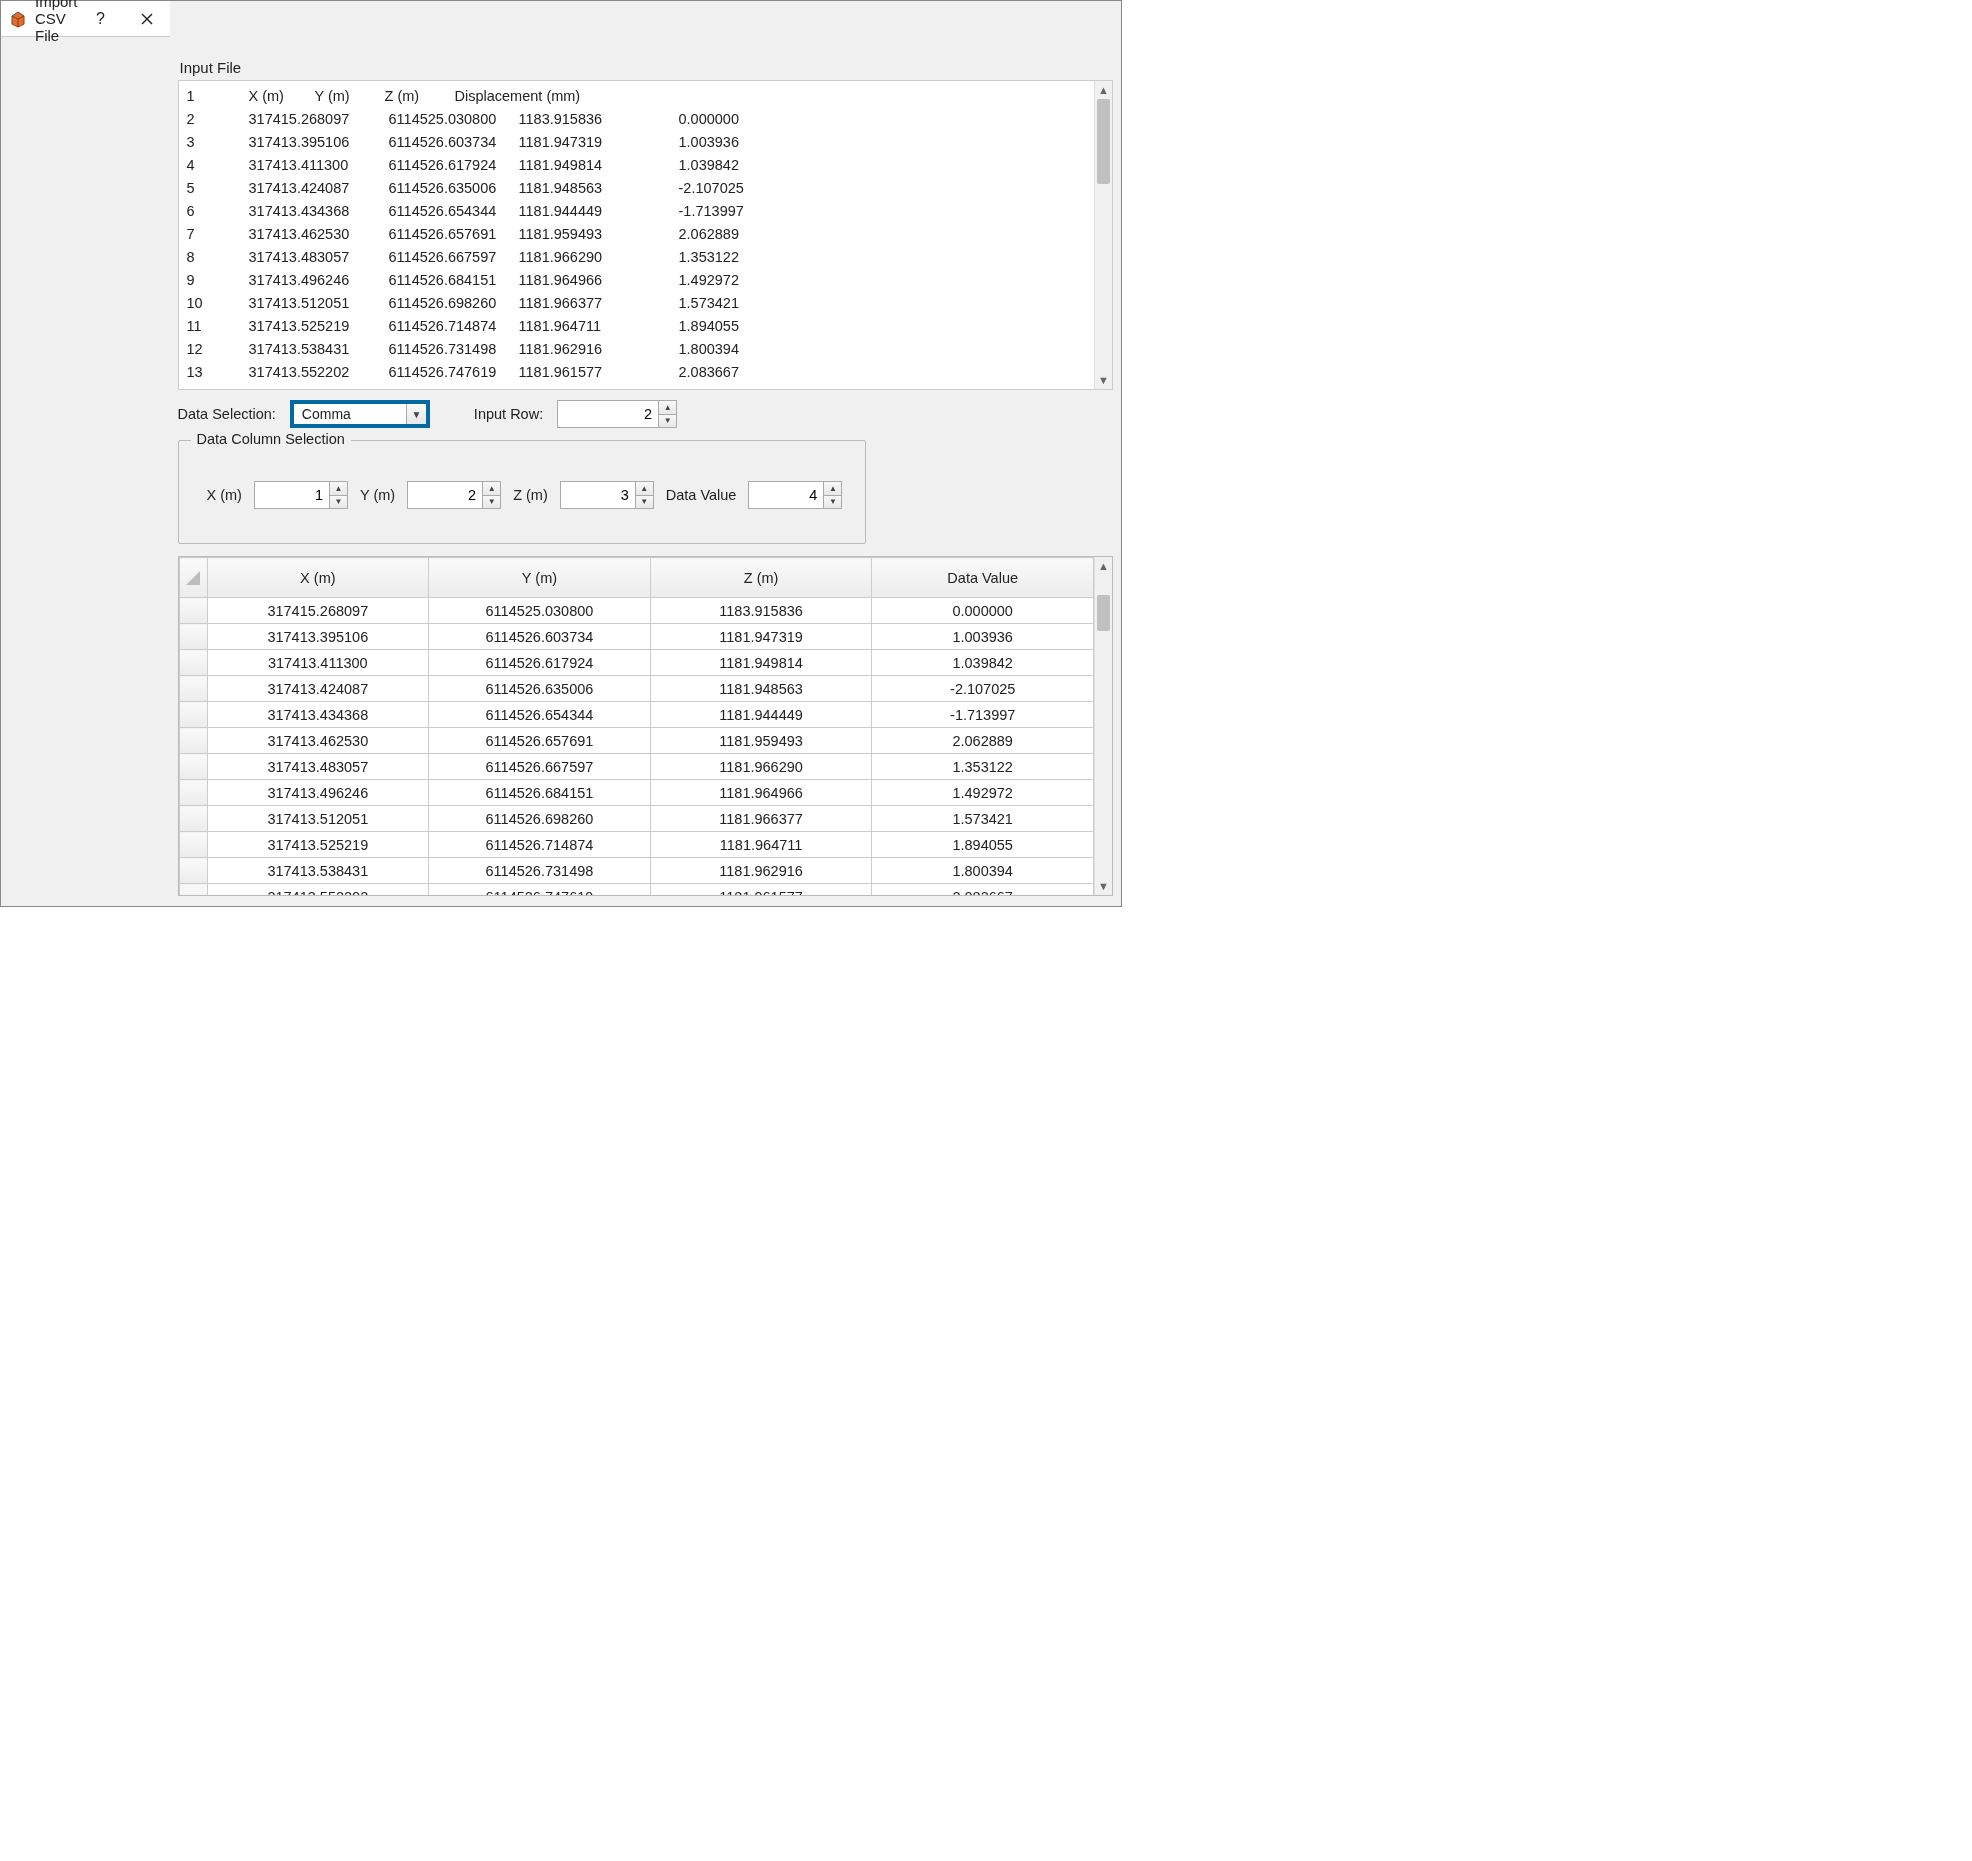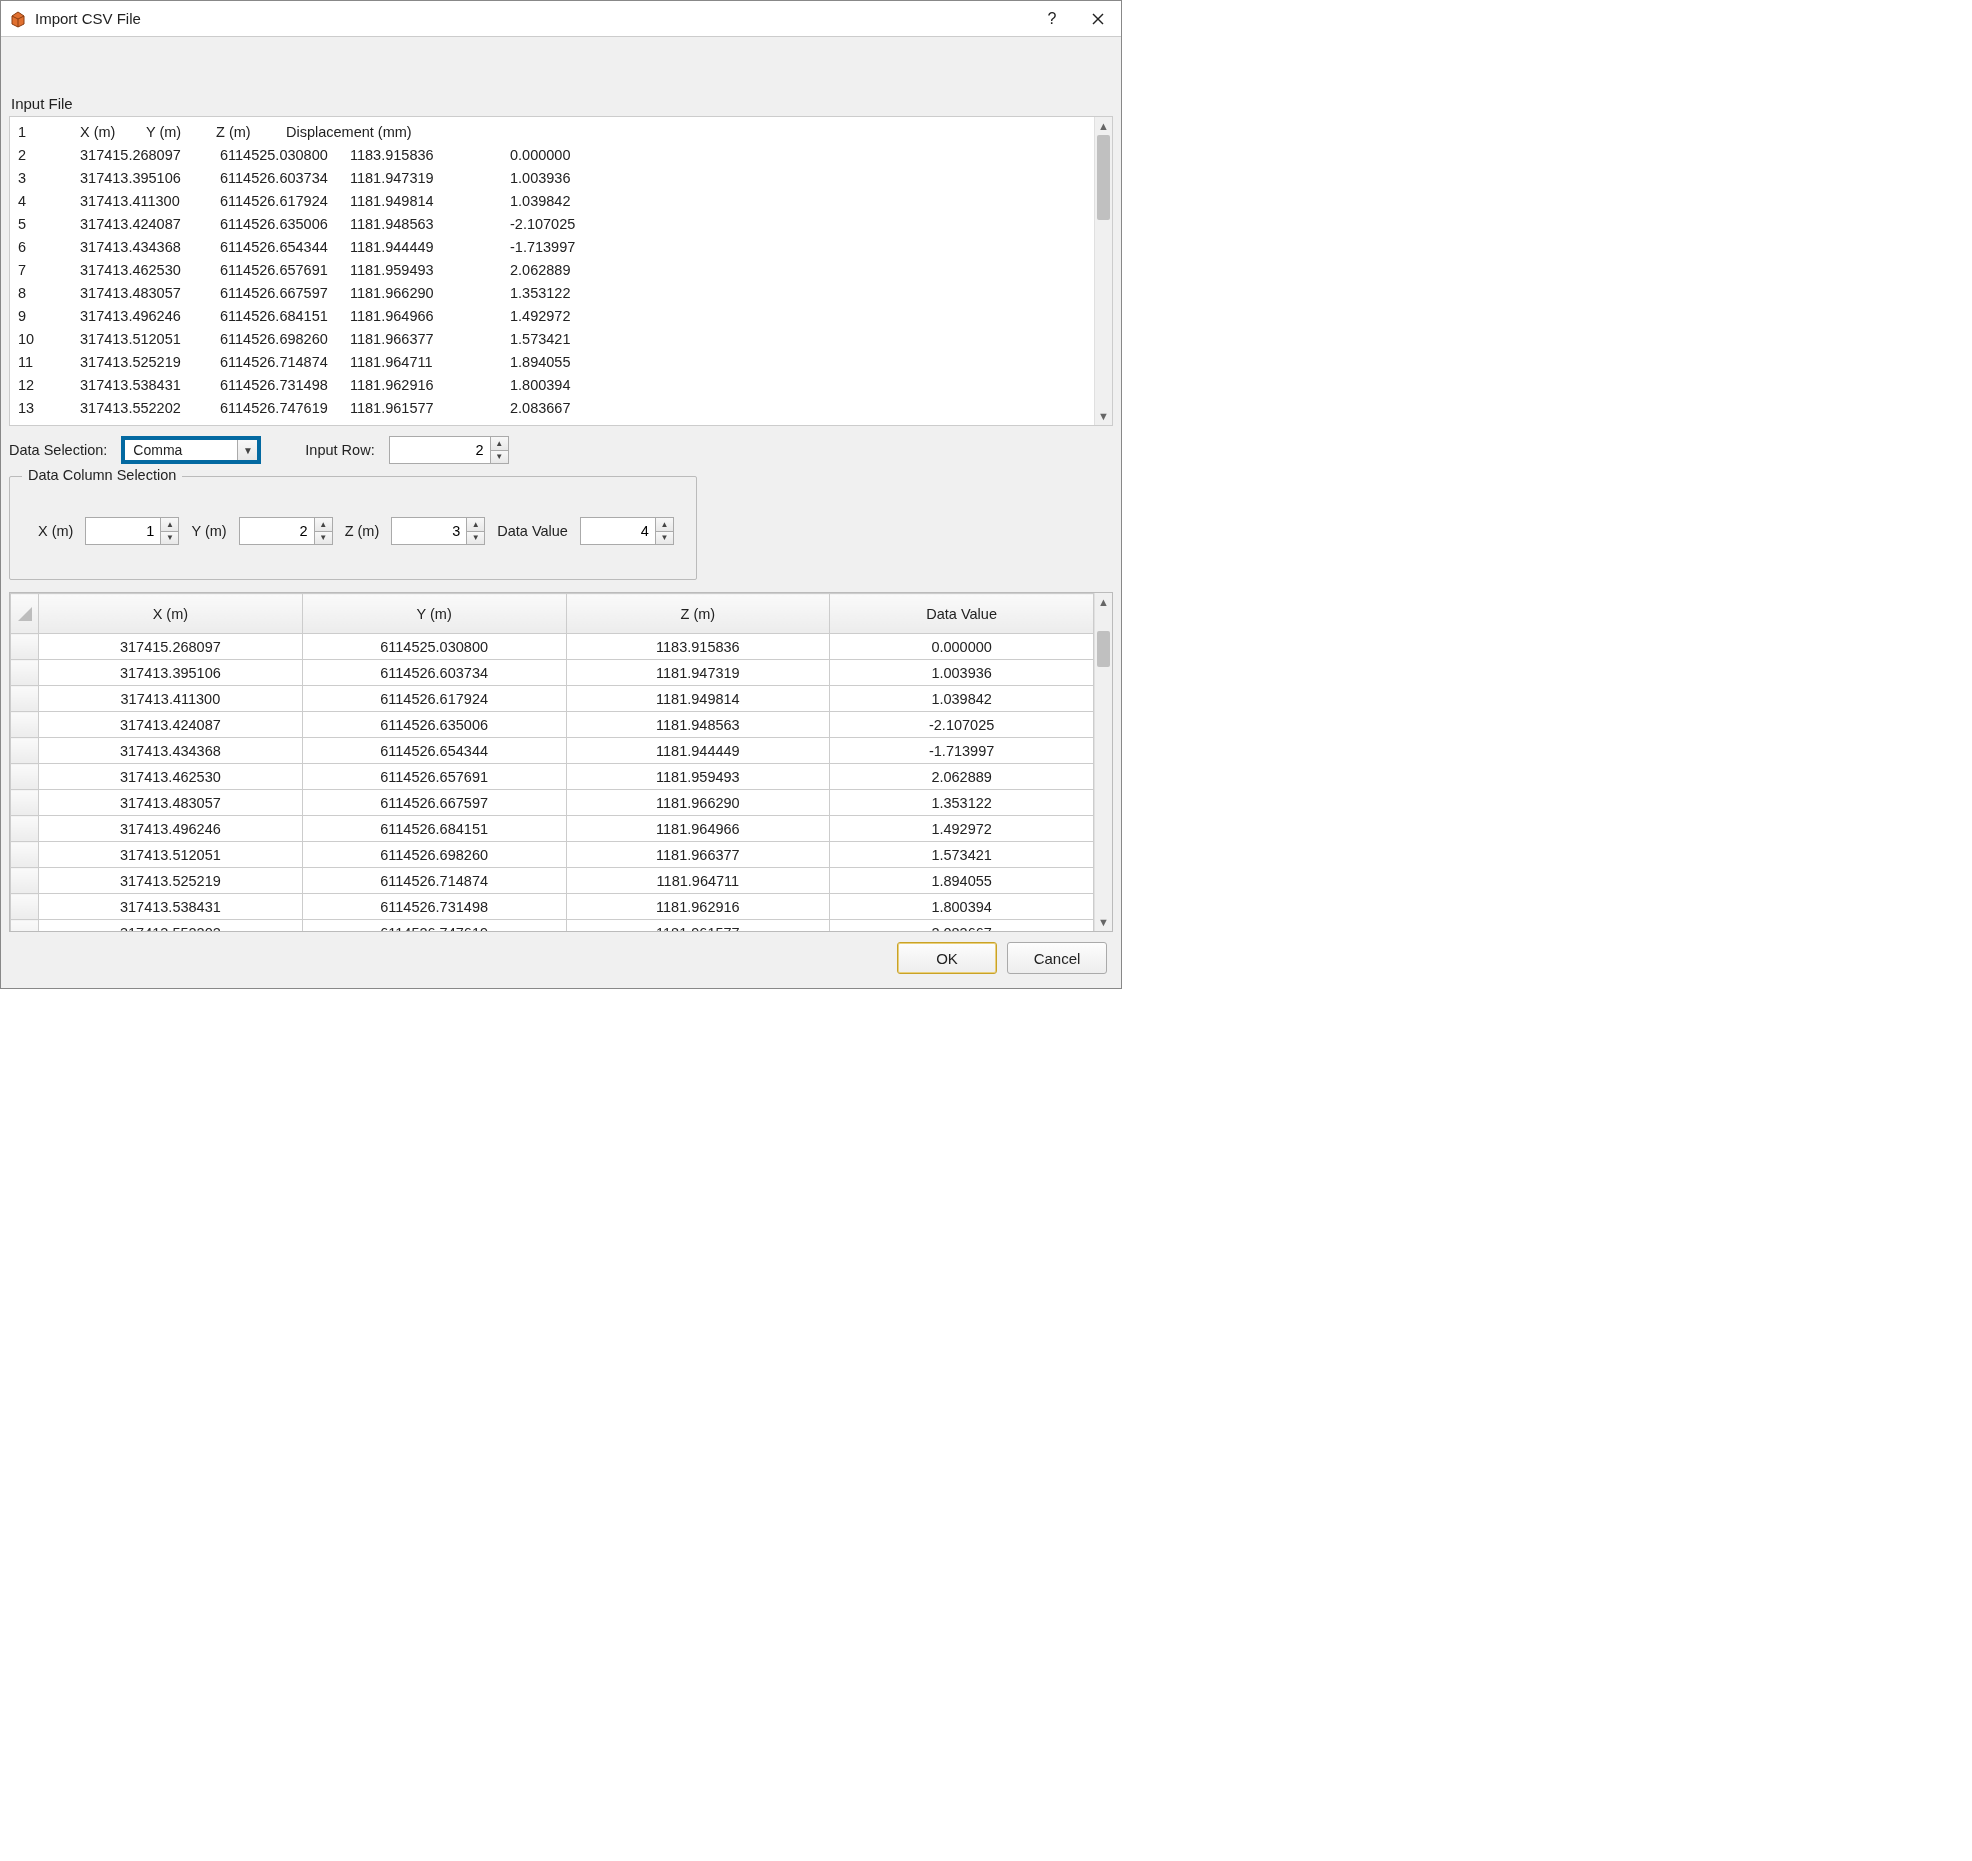--- a/index.html
+++ b/index.html
@@ -1,17 +1,17 @@
 <!DOCTYPE html>
 <html><head>
 <meta charset="utf-8">
 <style>
   * { box-sizing: border-box; }
   html, body { margin: 0; padding: 0; font-family: "Segoe UI", Tahoma, sans-serif; font-size: 14px; color: #222; background: #fff; }
-  .window { width: 1122px; border: 1px solid #888; background: #f0f0f0; display: flex; flex-direction: column; }
+  .window { width: 1122px; border: 1px solid #888; background: #f0f0f0; display: flex; flex-direction: row; }
   .titlebar { display: flex; align-items: center; height: 36px; background: #fff; border-bottom: 1px solid #ccc; padding: 0 0 0 8px; }
   .titlebar .app-icon { width: 18px; height: 18px; margin-right: 8px; }
   .titlebar .app-icon svg { display:block; }
   .titlebar .title { flex: 1; font-size: 15px; }
   .titlebar .tbtn { width: 46px; height: 36px; display:flex; align-items:center; justify-content:center; font-size:16px; color:#222; }
   .content { padding: 6px 8px 10px 8px; background:#f0f0f0;margin-top:48px; }
   .section-label { font-size: 15px; padding: 4px 2px 4px 2px; }
   .file-preview-wrap { position: relative; border:1px solid #ccc; background:#fff; height: 310px; overflow:hidden; }
   .file-preview { height: 100%; overflow-y: hidden; font-family: "Segoe UI", sans-serif; font-size: 14.5px; padding: 4px 0 4px 8px; white-space: pre; line-height: 23px; }
   .file-preview .row { display:flex; }
@@ -248,19 +248,15 @@
         </table>
       <div class="scrollbar-v">
         <div class="arrow">▲</div>
         <div class="track">
             <div class="thumb" style="top:20px; height:36px;"></div>
           </div>
         <div class="arrow" style="position:absolute;bottom:0;left:0;right:0;">▼</div>
       </div>
     </div>
 
-    <div class="button-row">
-      <div class="btn default">OK</div>
-      <div class="btn">Cancel</div>
-    </div>
 
   </div>
 </div>
 
 </body></html>

